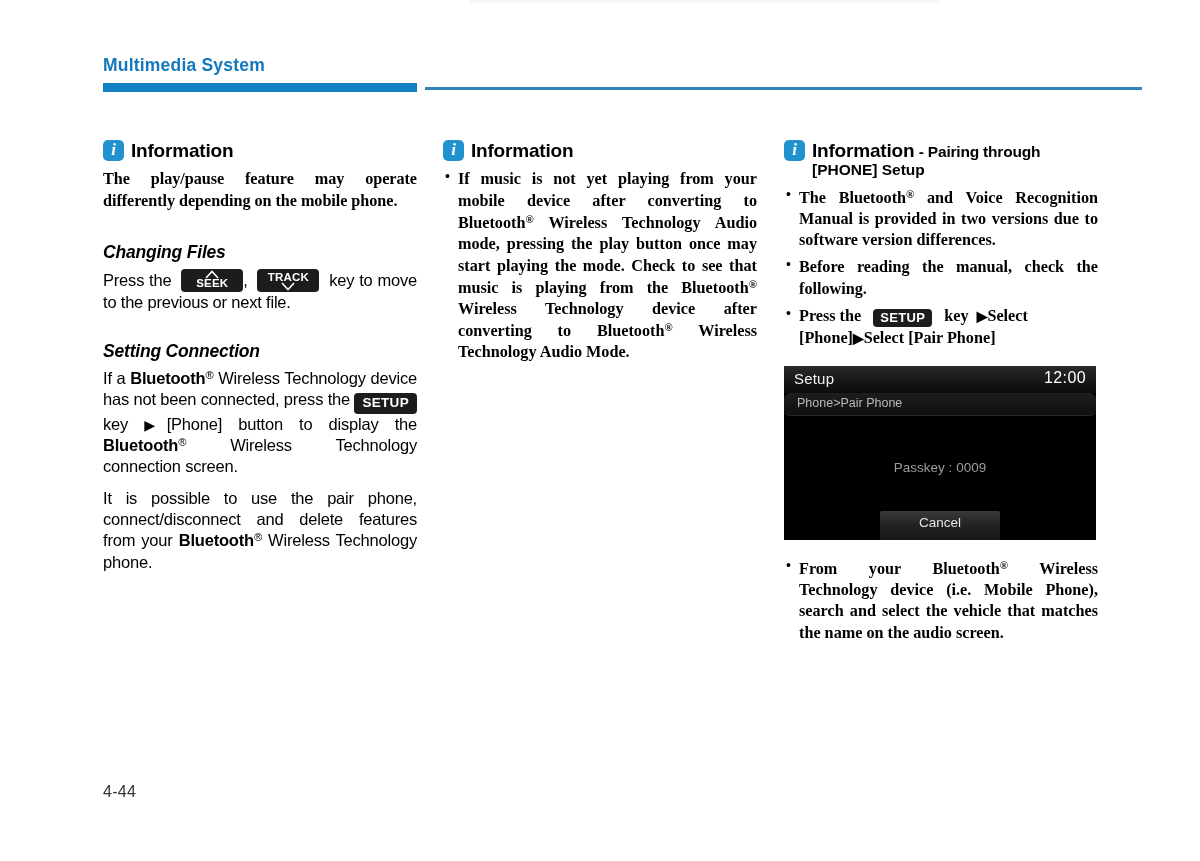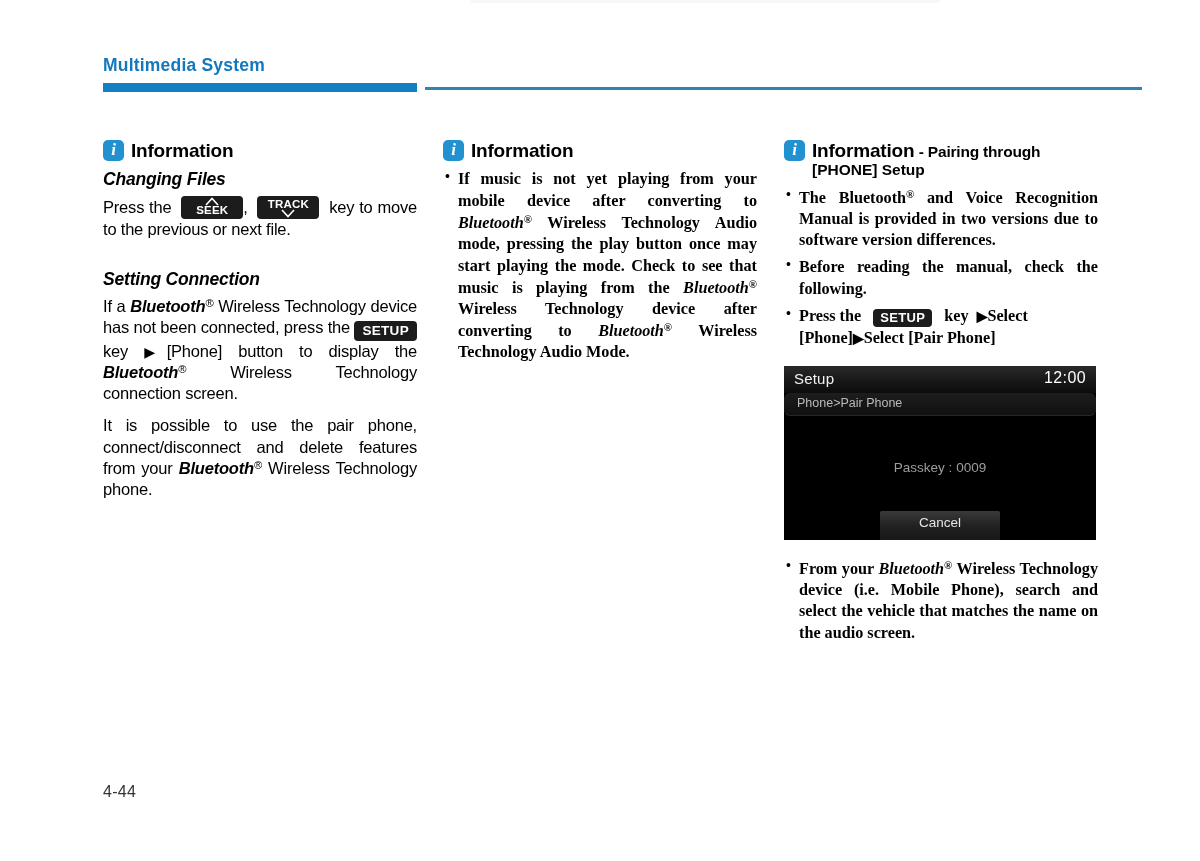--- a/index.html
+++ b/index.html
@@ -158,21 +158,21 @@
   
   .sub-head {
     font-family: "Liberation Sans", sans-serif;
     font-size: 17.5px;
     font-weight: bold;
     font-style: italic;
     margin: 0 0 6px 0;
     letter-spacing: -0.2px;
   }
 
-  .bt { font-style: italic; font-weight: bold; }
+  .bt { font-weight: bold; }
   .reg-sup { font-size: 0.68em; vertical-align: 0.42em; font-style: normal; }
   .arrow { font-size: 0.86em; }
 
   
   .key-chip {
     display: inline-block;
     background: #1c1c1c;
     color: #ffffff;
     border-radius: 4px;
     font-family: "Liberation Sans", sans-serif;
@@ -332,20 +332,21 @@
   <div id="header-rule-thick"></div>
   <div id="header-rule-thin"></div>
 </div>
 
 <div class="column" id="col-1">
 
   <div class="info-head">
     <span class="info-icon"></span><span class="info-title">Information</span>
   </div>
 
+  <p class="serif-body" style="margin-bottom:30px;">The play/pause feature may operate differently depending on the mobile phone.</p>
 
   <h3 class="sub-head">Changing Files</h3>
   <p class="sans-body" style="margin-bottom:28px;"><span>Press the</span>&nbsp;&nbsp;<span class="key-chip key-seek"><svg class="chev" viewBox="0 0 14 9">
           <polyline points="1,8 7,1.5 13,8" fill="none" stroke="#ffffff" stroke-width="1.6"></polyline>
         </svg><span class="klabel">SEEK</span></span><span>,</span>&nbsp;&nbsp;<span class="key-chip key-track"><span class="klabel">TRACK</span><svg class="chev" viewBox="0 0 14 9">
           <polyline points="1,1 7,7.5 13,1" fill="none" stroke="#ffffff" stroke-width="1.6"></polyline>
         </svg></span>&nbsp;&nbsp;<span>key to move to the previous or next file.</span></p>
 
   <h3 class="sub-head">Setting Connection</h3>
 

